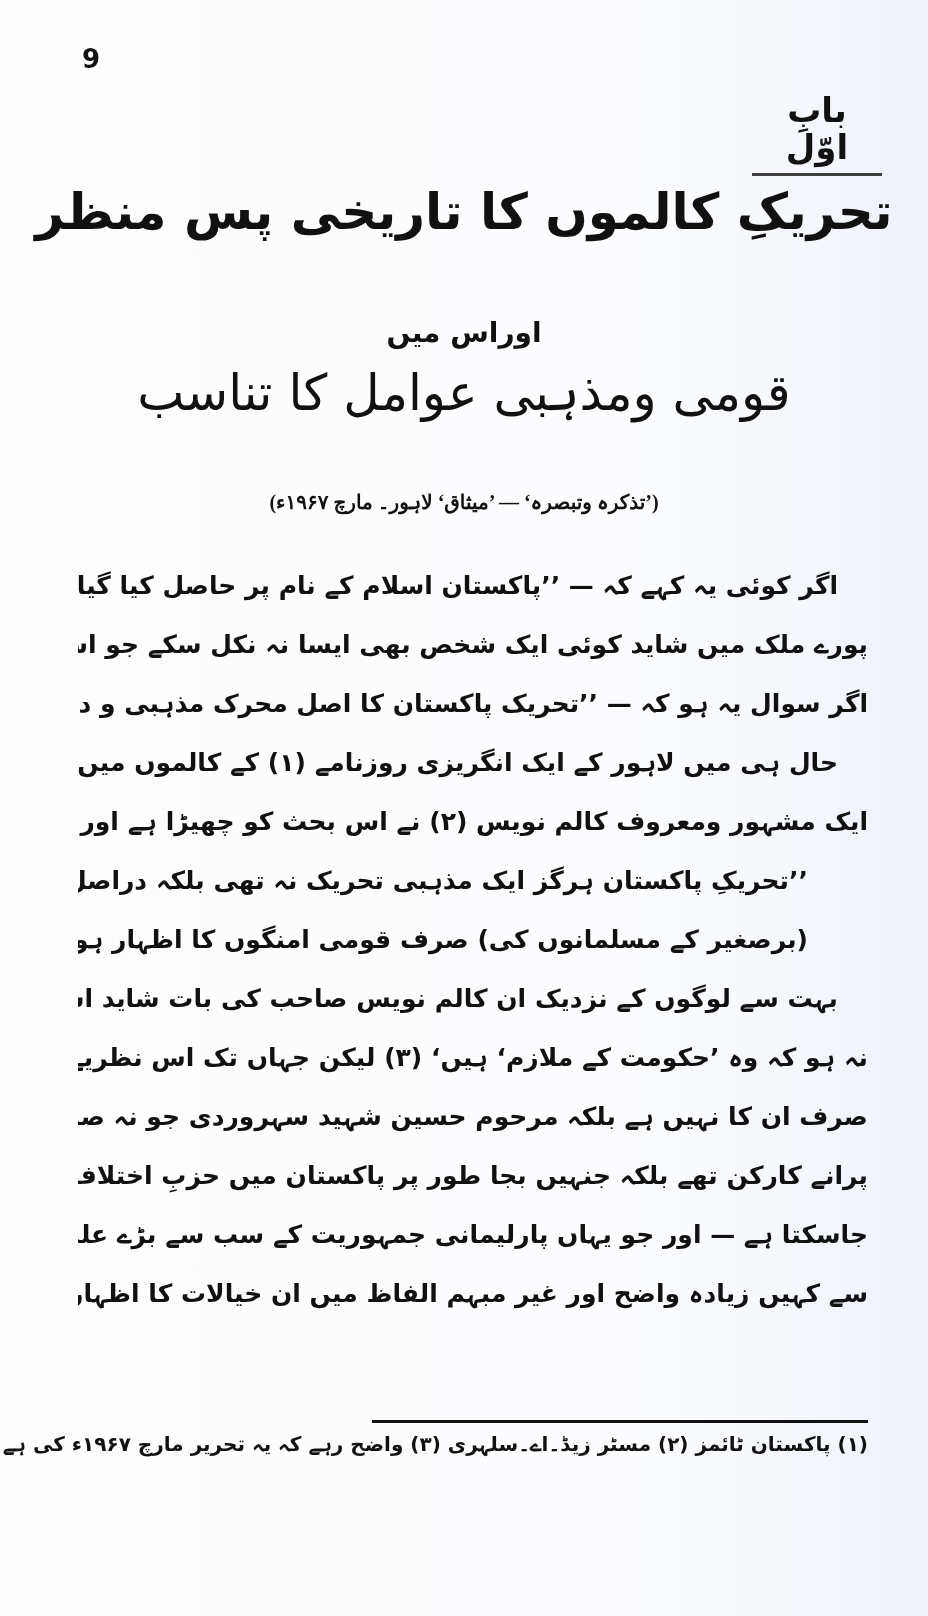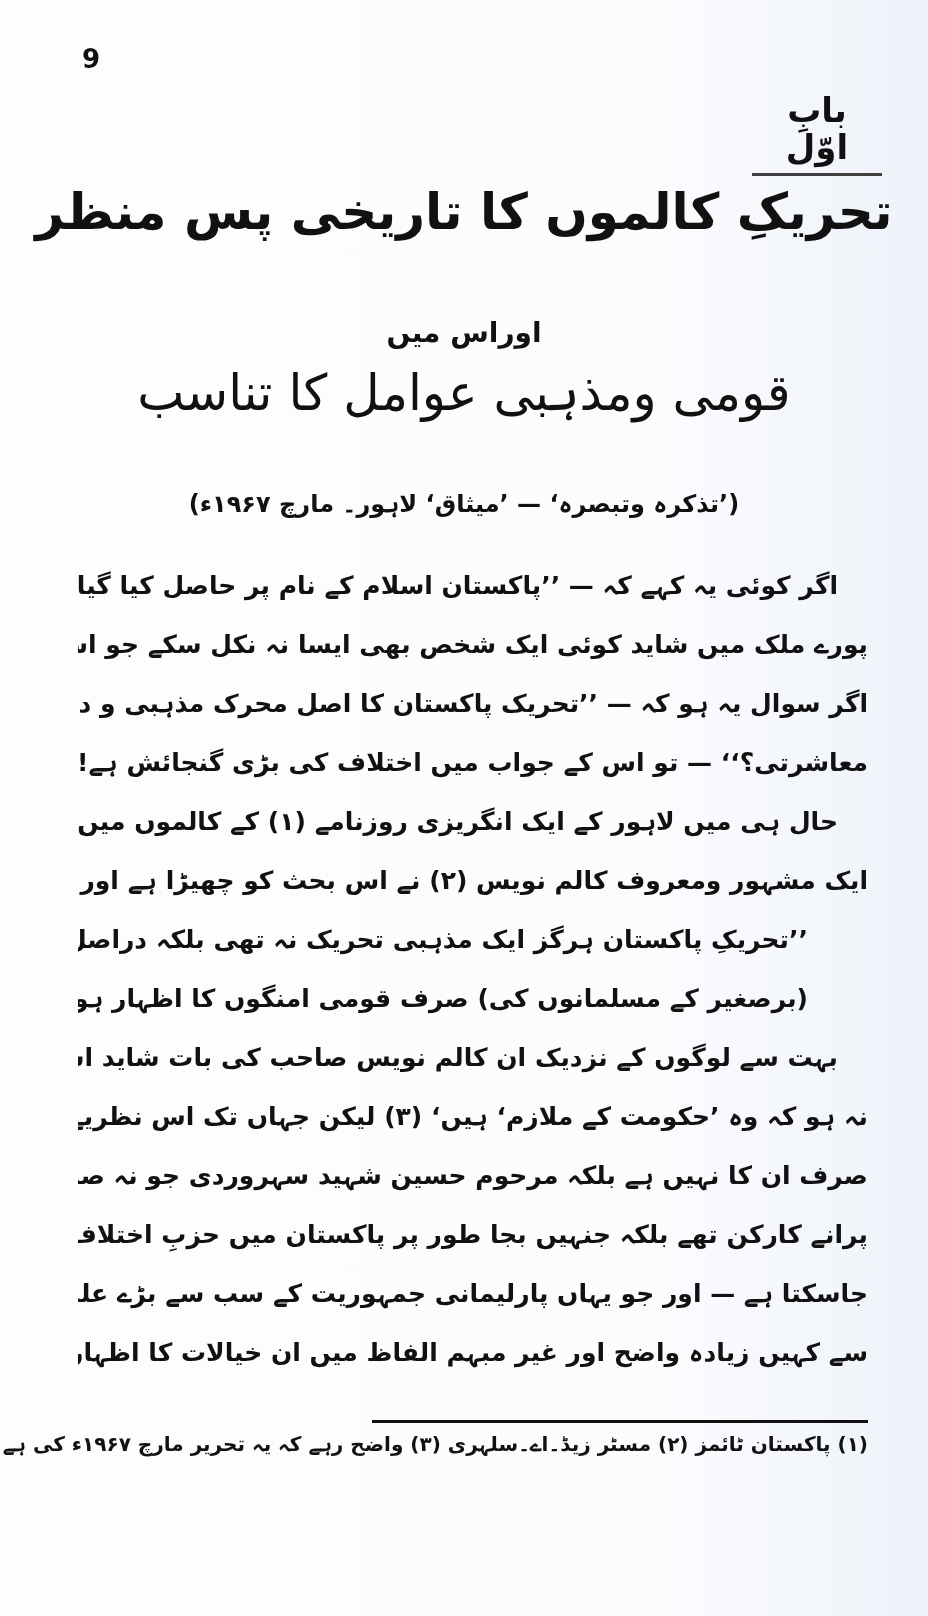--- a/index.html
+++ b/index.html
@@ -56,22 +56,23 @@
     font-size: 28px;
     font-weight: bold;
   }
   .second-title {
     top: 364px;
     font-size: 50px;
     font-weight: normal;
   }
   .source-line {
     top: 490px;
-    font-size: 24px;
+    font-size: 20px;
     font-weight: bold;
+    font-family: Liberation Serif, serif;
   }
   .body-text {
     position: absolute;
     left: 78px;
     right: 60px;
     top: 566px;
     direction: rtl;
     text-align: justify;
     text-align-last: right;
     font-size: 25px;
@@ -129,21 +130,20 @@
 
 <div class="title-block main-title">تحریکِ کالموں کا تاریخی پس منظر</div>
 <div class="title-block subtitle-connector">اوراس میں</div>
 <div class="title-block second-title">قومی ومذہبی عوامل کا تناسب</div>
 <div class="title-block source-line">(’تذکرہ وتبصرہ‘ — ’میثاق‘ لاہور۔ مارچ ۱۹۶۷ء)</div>
 
 <div class="body-text">
   <span class="line indent">اگر کوئی یہ کہے کہ — ’’پاکستان اسلام کے نام پر حاصل کیا گیا تھا‘‘— تو</span>
   <span class="line">پورے ملک میں شاید کوئی ایک شخص بھی ایسا نہ نکل سکے جو اس کی تردید کرے! — لیکن</span>
   <span class="line">اگر سوال یہ ہو کہ — ’’تحریک پاکستان کا اصل محرک مذہبی و دینی تھا — یا معاشی و</span>
-  <span class="line last">معاشرتی؟‘‘ — تو اس کے جواب میں اختلاف کی بڑی گنجائش ہے!</span>
   <span class="line indent">حال ہی میں لاہور کے ایک انگریزی روزنامے (۱) کے کالموں میں پاکستان کے</span>
   <span class="line">ایک مشہور ومعروف کالم نویس (۲) نے اس بحث کو چھیڑا ہے اور اس رائے کا اظہار کیا ہے کہ:</span>
   <span class="line quote">’’تحریکِ پاکستان ہرگز ایک مذہبی تحریک نہ تھی بلکہ دراصل اس کے پیکر میں</span>
   <span class="line quote last">(برصغیر کے مسلمانوں کی) صرف قومی امنگوں کا اظہار ہوا تھا......‘‘</span>
   <span class="line indent">بہت سے لوگوں کے نزدیک ان کالم نویس صاحب کی بات شاید اس لیے قابل توجہ</span>
   <span class="line">نہ ہو کہ وہ ’حکومت کے ملازم‘ ہیں‘ (۳) لیکن جہاں تک اس نظریے کا تعلق ہے یہ</span>
   <span class="line">صرف ان کا نہیں ہے بلکہ مرحوم حسین شہید سہروردی جو نہ صرف یہ کہ تحریک مسلم لیگ کے</span>
   <span class="line">پرانے کارکن تھے بلکہ جنہیں بجا طور پر پاکستان میں حزبِ اختلاف کی علامت قرار دیا</span>
   <span class="line">جاسکتا ہے — اور جو یہاں پارلیمانی جمہوریت کے سب سے بڑے علمبردار تھے‘ بارہا ان</span>
   <span class="line">سے کہیں زیادہ واضح اور غیر مبہم الفاظ میں ان خیالات کا اظہار کر چکے ہیں — اور حال</span>

